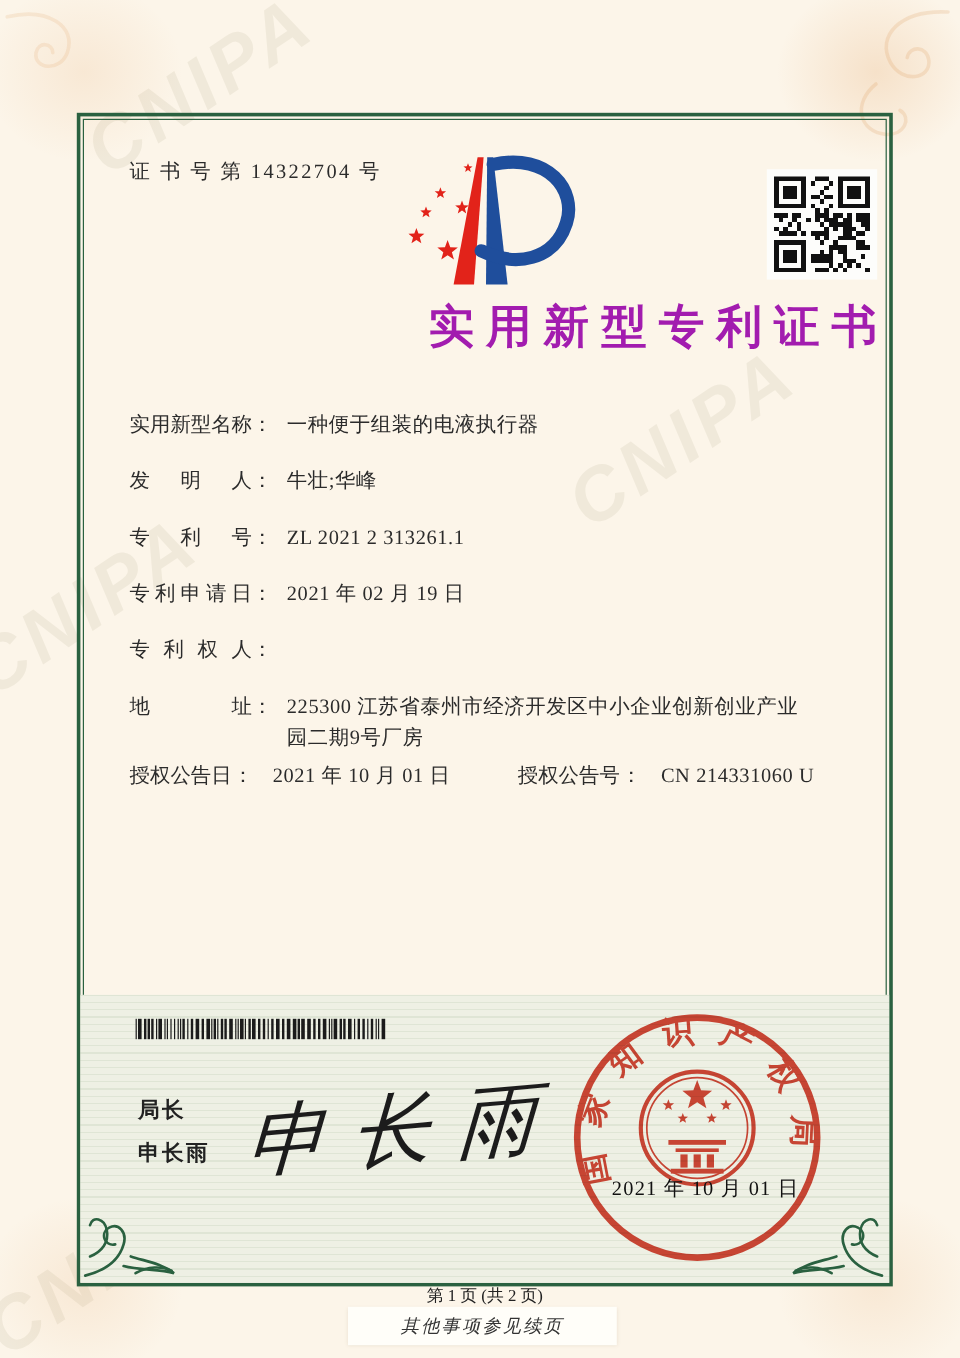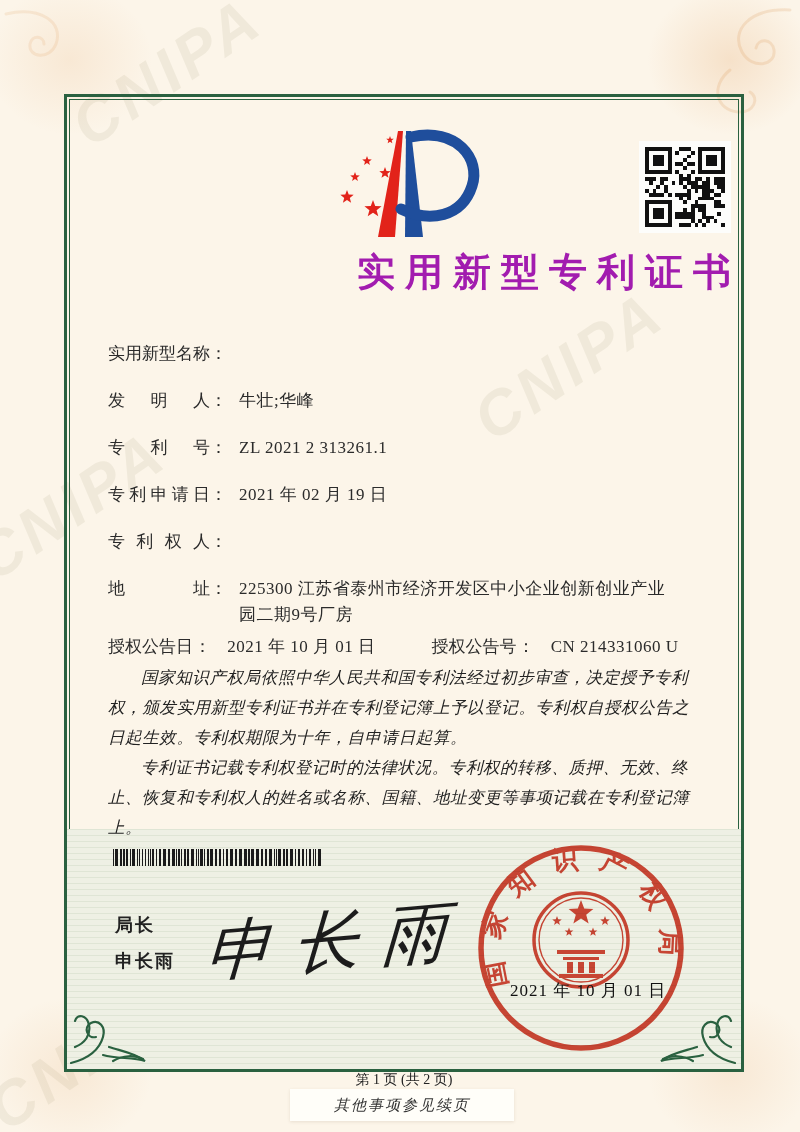--- a/index.html
+++ b/index.html
@@ -113,20 +113,21 @@
   </svg>
   <svg class="flourish" style="left:578px;top:906px;transform:scaleX(-1);" width="92" height="62" viewBox="0 0 92 62">
     <g fill="none" stroke="#2a6140" stroke-width="2.2" stroke-linecap="round">
       <path d="M2 60 C 18 56, 30 48, 34 34 C 37 24, 30 16, 22 20 C 14 24, 18 36, 27 34"></path>
       <path d="M6 44 C 16 40, 22 32, 20 22 C 18 12, 8 10, 6 18"></path>
       <path d="M34 52 C 48 56, 64 54, 76 58 C 66 50, 52 48, 40 44"></path>
       <path d="M44 58 C 54 52, 66 52, 74 56"></path>
     </g>
   </svg>
 
+  <div class="cert-no">证 书 号 第 14322704 号</div>
 
   <svg class="logo" width="150" height="118" viewBox="0 0 150 118">
     <polygon points="65,6 70,6 62,112 45,112" fill="#e2231a"></polygon>
     <polygon points="73,6 78,6 90,112 72,112" fill="#1f4e9c"></polygon>
     <path d="M 78 12 C 124 2, 148 34, 139 61 C 129 92, 97 98, 68 84" fill="none" stroke="#1f4e9c" stroke-width="11" stroke-linecap="round"></path>
     <g fill="#e2231a">
       <polygon points="57.00,11.00 57.99,13.64 60.80,13.76 58.60,15.52 59.35,18.24 57.00,16.68 54.65,18.24 55.40,15.52 53.20,13.76 56.01,13.64"></polygon>
       <polygon points="34.00,31.00 35.23,34.30 38.76,34.45 36.00,36.65 36.94,40.05 34.00,38.10 31.06,40.05 32.00,36.65 29.24,34.45 32.77,34.30"></polygon>
       <polygon points="52.00,42.00 53.48,45.96 57.71,46.15 54.40,48.78 55.53,52.85 52.00,50.52 48.47,52.85 49.60,48.78 46.29,46.15 50.52,45.96"></polygon>
       <polygon points="22.00,47.00 23.23,50.30 26.76,50.45 24.00,52.65 24.94,56.05 22.00,54.10 19.06,56.05 20.00,52.65 17.24,50.45 20.77,50.30"></polygon>
@@ -270,20 +271,21 @@
         </g>
     </svg>
   </div>
 
   <div class="page-title">实用新型专利证书</div>
 
   <div class="fields">
     <div class="field-row">
       <span class="lbl">实用新型名称</span>
         <span>：</span>
+      <span class="val">一种便于组装的电液执行器</span>
     </div>
     <div class="field-row">
       <span class="lbl">发明人</span>
         <span>：</span>
       <span class="val">牛壮;华峰</span>
     </div>
     <div class="field-row">
       <span class="lbl">专利号</span>
         <span>：</span>
       <span class="val">ZL 2021 2 313261.1</span>
@@ -307,24 +309,20 @@
         <span class="lbl lbl5">授权公告日</span><span>：</span>
         <span class="val">2021 年 10 月 01 日</span>
       </span>
       <span class="grant-pair2">
         <span class="lbl lbl5">授权公告号</span><span>：</span>
         <span class="val">CN 214331060 U</span>
       </span>
     </div>
   </div>
 
-  <div class="paras">
-    <p>国家知识产权局依照中华人民共和国专利法经过初步审查，决定授予专利权，颁发实用新型专利证书并在专利登记簿上予以登记。专利权自授权公告之日起生效。专利权期限为十年，自申请日起算。</p>
-    <p>专利证书记载专利权登记时的法律状况。专利权的转移、质押、无效、终止、恢复和专利权人的姓名或名称、国籍、地址变更等事项记载在专利登记簿上。</p>
-  </div>
 
   <div class="barcode"><i style="width:1px;margin-right:1px"></i><i style="width:3px;margin-right:2px"></i><i style="width:2px;margin-right:1px"></i><i style="width:2px;margin-right:1px"></i><i style="width:2px;margin-right:2px"></i><i style="width:1px;margin-right:1px"></i><i style="width:3px;margin-right:2px"></i><i style="width:1px;margin-right:1px"></i><i style="width:1px;margin-right:2px"></i><i style="width:1px;margin-right:2px"></i><i style="width:1px;margin-right:2px"></i><i style="width:1px;margin-right:1px"></i><i style="width:1px;margin-right:1px"></i><i style="width:2px;margin-right:2px"></i><i style="width:1px;margin-right:2px"></i><i style="width:2px;margin-right:2px"></i><i style="width:3px;margin-right:2px"></i><i style="width:2px;margin-right:2px"></i><i style="width:3px;margin-right:1px"></i><i style="width:1px;margin-right:1px"></i><i style="width:2px;margin-right:1px"></i><i style="width:1px;margin-right:2px"></i><i style="width:2px;margin-right:1px"></i><i style="width:2px;margin-right:2px"></i><i style="width:3px;margin-right:2px"></i><i style="width:1px;margin-right:1px"></i><i style="width:1px;margin-right:1px"></i><i style="width:3px;margin-right:1px"></i><i style="width:1px;margin-right:2px"></i><i style="width:2px;margin-right:1px"></i><i style="width:3px;margin-right:2px"></i><i style="width:2px;margin-right:2px"></i><i style="width:2px;margin-right:2px"></i><i style="width:1px;margin-right:2px"></i><i style="width:2px;margin-right:2px"></i><i style="width:3px;margin-right:2px"></i><i style="width:2px;margin-right:2px"></i><i style="width:3px;margin-right:2px"></i><i style="width:3px;margin-right:1px"></i><i style="width:2px;margin-right:1px"></i><i style="width:3px;margin-right:2px"></i><i style="width:3px;margin-right:2px"></i><i style="width:2px;margin-right:2px"></i><i style="width:2px;margin-right:2px"></i><i style="width:3px;margin-right:2px"></i><i style="width:1px;margin-right:1px"></i><i style="width:1px;margin-right:1px"></i><i style="width:3px;margin-right:2px"></i><i style="width:2px;margin-right:1px"></i><i style="width:2px;margin-right:2px"></i><i style="width:3px;margin-right:2px"></i><i style="width:1px;margin-right:2px"></i><i style="width:2px;margin-right:2px"></i><i style="width:2px;margin-right:2px"></i><i style="width:1px;margin-right:2px"></i><i style="width:2px;margin-right:2px"></i><i style="width:1px;margin-right:1px"></i><i style="width:1px;margin-right:2px"></i><i style="width:3px;margin-right:2px"></i></div>
 
   <div class="sig-title">局长</div>
   <div class="sig-name">申长雨</div>
   <svg class="sig-script" width="300" height="130" viewBox="0 0 300 130">
     <text x="18" y="88" font-size="66" letter-spacing="22" fill="#1c1c1c" font-family="Liberation Serif, DejaVu Serif, serif" font-style="italic" transform="rotate(-5 150 70) skewX(-8)">申长雨</text>
   </svg>
 
   <svg class="seal" width="220" height="220" viewBox="0 0 220 220">

